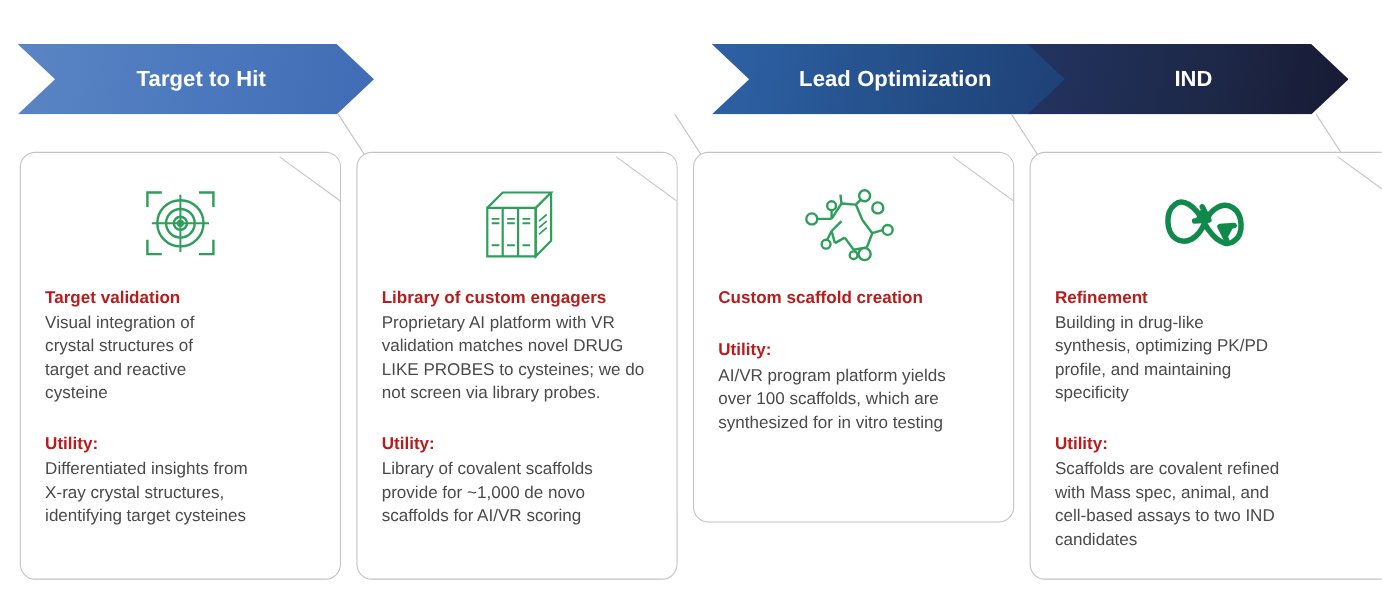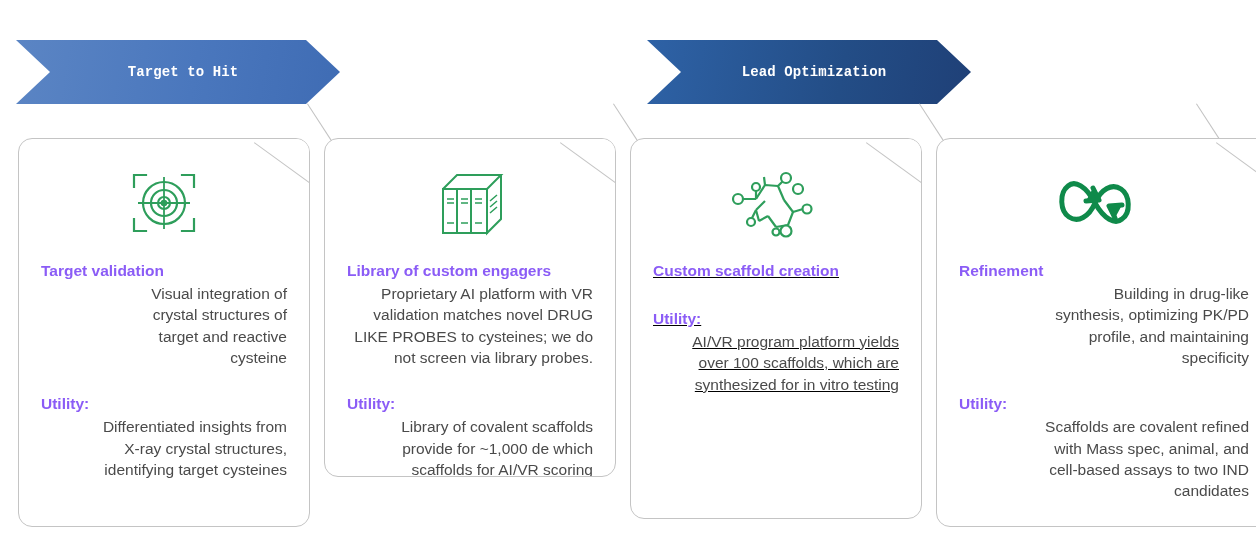--- a/index.html
+++ b/index.html
@@ -33,26 +33,25 @@
     top: 0;
     height: 64px;
     display: flex;
     align-items: center;
     justify-content: center;
     -webkit-clip-path: polygon(0 0, calc(100% - 34px) 0, 100% 50%, calc(100% - 34px) 100%, 0 100%, 34px 50%);
     clip-path: polygon(0 0, calc(100% - 34px) 0, 100% 50%, calc(100% - 34px) 100%, 0 100%, 34px 50%);
   }
   .chevron-label {
     color: #ffffff;
-    font-size: 14px;
+    font-size: 20px;
     font-weight: bold;
     letter-spacing: 0.1px;
     white-space: nowrap;
     padding-left: 10px;
-    font-family: Liberation Mono, monospace;
   }
 
   
   .connector {
     position: absolute;
     width: 1px;
     background: #c2c2c2;
     transform-origin: top left;
   }
 
@@ -85,53 +84,55 @@
   .icon-wrap {
     height: 96px;
     display: flex;
     align-items: center;
     justify-content: center;
     margin-top: 16px;
   }
   .icon-wrap svg { display: block; }
 
   .block-title {
-    color: #8b5cf6;
+    color: #b91c1c;
     font-size: 15.5px;
     font-weight: bold;
     line-height: 1.35;
     margin: 0 0 1px 0;
   }
   .block-body {
     color: #4a4a4a;
     font-size: 15.5px;
     line-height: 1.38;
     margin: 0;
     white-space: pre-line;
-    text-align: right;
   }
   .utility-gap { height: 26px; }
   .text-area { margin-top: 10px; }
 </style>
 </head>
 <body>
 
 <div id="stage">
 
   <div class="chevron-row">
 
     <div class="chevron" style="left:16px; width:324px; background:linear-gradient(100deg,#5b85c4 0%,#4a77bd 55%,#3f6cb4 100%);">
       <span class="chevron-label">Target to Hit</span>
     </div>
 
 
     <div class="chevron" style="left:647px; width:324px; background:linear-gradient(100deg,#2e62a6 0%,#234d86 60%,#1f4077 100%);">
       <span class="chevron-label">Lead Optimization</span>
     </div>
 
+    <div class="chevron" style="left:934px; width:292px; background:linear-gradient(100deg,#223461 0%,#1d2746 60%,#171a33 100%);">
+      <span class="chevron-label">IND</span>
+    </div>
   </div>
 
   <div class="connector" style="left:307px; top:104px; height:44px; transform:rotate(-33deg);"></div>
   <div class="connector" style="left:613px; top:104px; height:44px; transform:rotate(-33deg);"></div>
   <div class="connector" style="left:919px; top:104px; height:44px; transform:rotate(-33deg);"></div>
   <div class="connector" style="left:1196px; top:104px; height:44px; transform:rotate(-33deg);"></div>
 
   <div class="card" style="left:18px; top:138px; width:292px; height:389px;">
     <div class="card-corner-mask"></div>
     <div class="card-inner">
@@ -153,21 +154,21 @@
 cysteine</p>
         <div class="utility-gap"></div>
         <p class="block-title">Utility:</p>
         <p class="block-body">Differentiated insights from
 X-ray crystal structures,
 identifying target cysteines</p>
       </div>
     </div>
   </div>
 
-  <div class="card" style="left:324px; top:138px; width:292px; height:339px;">
+  <div class="card" style="left:324px; top:138px; width:292px; height:389px;">
     <div class="card-corner-mask"></div>
     <div class="card-inner">
       <div class="icon-wrap">
         <svg width="78" height="72" viewBox="0 0 78 72" fill="none" stroke="#2e9e5b" stroke-width="2">
           <path d="M12 22h44v44H12z"></path>
           <path d="M12 22 26 8h44L56 22M56 22v44l14-14V8"></path>
           <path d="M26 22v44M40 22v44"></path>
           <path d="M16 32h7M16 36h7M30 32h7M30 36h7M44 32h7M44 36h7" stroke-width="1.7"></path>
           <path d="M16 56h7M30 56h7M44 56h7" stroke-width="1.7"></path>
           <path d="M59 34l7-6M59 40l7-6M59 46l7-6" stroke-width="1.5"></path>
@@ -175,27 +176,27 @@
       </div>
       <div class="text-area">
         <p class="block-title">Library of custom engagers</p>
         <p class="block-body">Proprietary AI platform with VR
 validation matches novel DRUG
 LIKE PROBES to cysteines; we do
 not screen via library probes.</p>
         <div class="utility-gap"></div>
         <p class="block-title">Utility:</p>
         <p class="block-body">Library of covalent scaffolds
-provide for ~1,000 de which
+provide for ~1,000 de novo
 scaffolds for AI/VR scoring</p>
       </div>
     </div>
   </div>
 
-  <div class="card" style="left:630px; top:138px; width:292px; height:381px;text-decoration:underline;">
+  <div class="card" style="left:630px; top:138px; width:292px; height:337px;">
     <div class="card-corner-mask"></div>
     <div class="card-inner">
       <div class="icon-wrap">
         <svg width="94" height="72" viewBox="0 0 94 72" fill="none" stroke="#2e9e5b" stroke-width="2.2">
           <path d="M13 32h14M27 32l9-14M36 18l13 1M49 19l8-8M49 19l6 14M55 33l9 12M64 45l10-3M64 45l-5 13M59 58l-12 2M47 60l-8-11M39 49l-9 5M30 54l-3-11M27 43l9-9"></path>
           <path d="M27 32v-8M27 24v0M27 43l-4 8M36 18l-1-8"></path>
           <circle cx="9" cy="32" r="5" fill="#ffffff"></circle>
           <circle cx="27" cy="20" r="4" fill="#ffffff"></circle>
           <circle cx="57" cy="11" r="5" fill="#ffffff"></circle>
           <circle cx="69" cy="22" r="5" fill="#ffffff"></circle>

